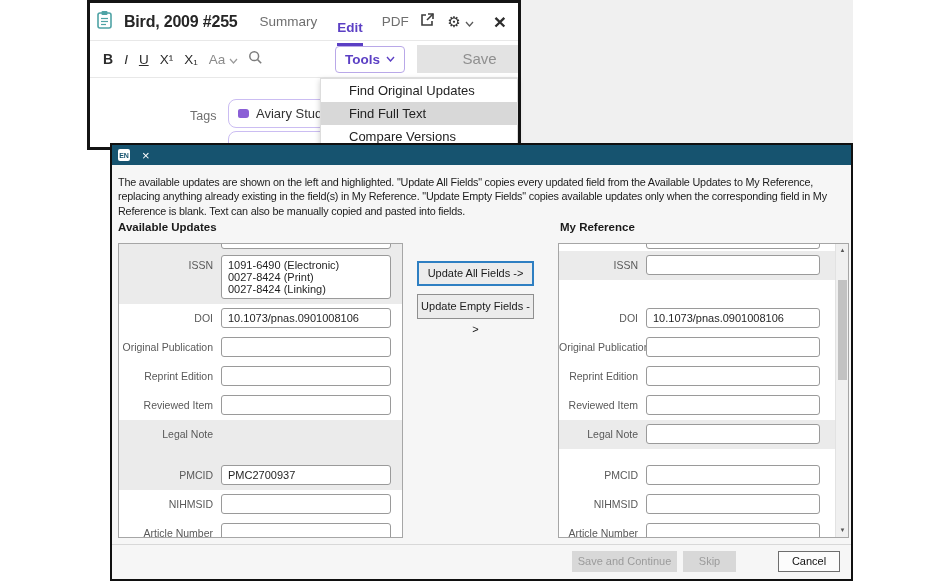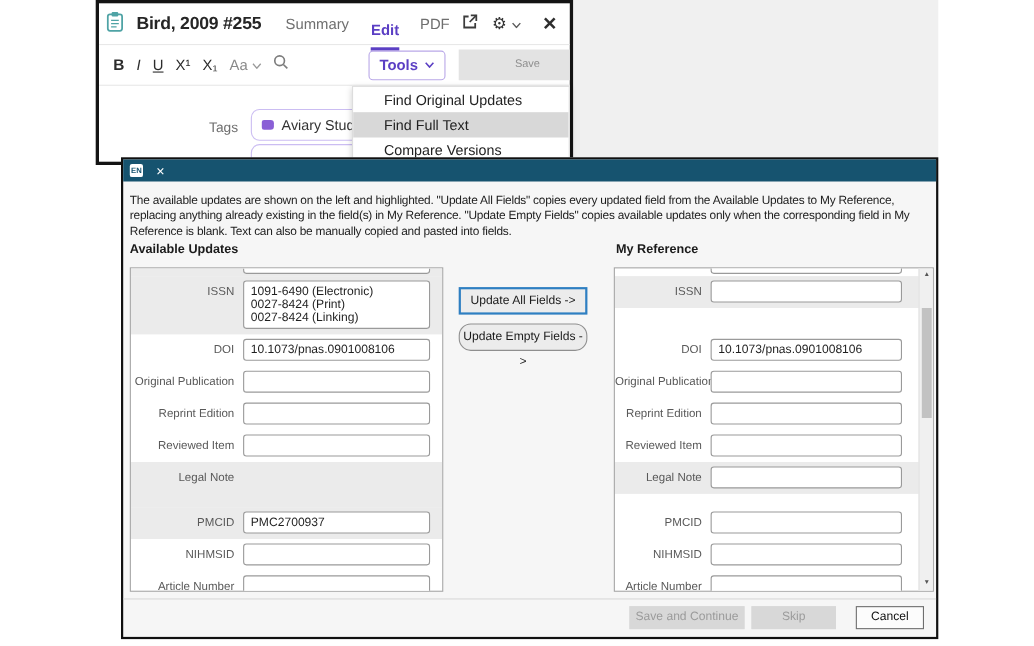--- a/index.html
+++ b/index.html
@@ -29,21 +29,21 @@
   .win-toolbar { display:flex; align-items:center; height:37px; border-bottom:1px solid #e8e8e8;
     padding-left:13px; }
   .fmt { font-size:13.5px; color:#2c2c2c; margin-right:11px; }
   .fmt b { font-size:14px; }
   .fmt-aa { color:#8a8a8a; margin-right:4px; }
   .search-ic { margin:0 0 0 10px; }
   .tools-btn { margin-left:auto; width:70px; height:27px; border:1.5px solid #b9a8e8; border-radius:4px;
     background:#fff; display:flex; align-items:center; justify-content:center; gap:6px;
     color:#5b3fc4; font-weight:bold; font-size:13.5px; }
   .save-btn { margin-left:12px; width:101px; height:28px; background:#e3e3e3; border:none;
-    color:#8f8f8f; font-size:10px; text-align:center; line-height:28px;padding-left:24px; }
+    color:#8f8f8f; font-size:15px; text-align:center; line-height:28px;padding-left:24px; }
 
   .tags-label { left:100px; top:106px; font-size:12.5px; color:#6f6f6f; }
   .tag-pill { left:138px; top:96px; width:117px; height:29px; border:1.5px solid #cbbdf2; border-radius:8px;
     background:#fff; display:flex; align-items:center; padding-left:9px; gap:7px; font-size:13px; color:#333; }
   .tag-glyph { width:11px; height:9px; background:#8a5fd6; border-radius:2px 3px 3px 2px; }
   .tag-pill2 { left:138px; top:128px; width:117px; height:24px; border:1.5px solid #cbbdf2;
     border-radius:8px; background:#fff; }
 
   
   #tools-menu { left:320px; top:78px; width:198px; height:70px; background:#fff; z-index:5;
@@ -92,29 +92,29 @@
     border-left:1px solid #e2e2e2; }
   .scr-arrow { position:absolute; left:0; width:13px; height:13px; font-size:6px; color:#555;
     text-align:center; line-height:13px; }
   .scr-up { top:0; } .scr-down { bottom:0; }
   .scr-thumb { position:absolute; left:2px; top:36px; width:9px; height:100px; background:#c2c2c2; }
 
   
   .mid-btn { left:305px; width:117px; height:25px; background:#ececec; border:1px solid #8f8f8f;
     font-size:11px; color:#1a1a1a; text-align:center; line-height:23px; }
   #btn-update-all { top:116px; border:2px solid #2e7fc2; line-height:21px; }
-  #btn-update-empty { top:149px;border-radius:11px; }
+  #btn-update-empty { top:149px; }
   #btn-edit-ref { top:185px; }
 
   
   .footer-divider { left:0; top:399px; width:739px; height:1px; background:#d8d8d8; }
   .foot-btn { top:406px; height:21px; font-size:11px; text-align:center; line-height:21px; }
   .foot-btn.disabled { background:#d8d8d8; color:#9b9b9b; border:none; }
   #btn-save-continue { left:460px; width:105px; }
-  #btn-skip { left:571px; width:77px; }
+  #btn-skip { left:571px; width:53px; }
   #btn-cancel { left:666px; width:62px; background:#fcfcfc; border:1px solid #6e6e6e; color:#111; line-height:19px; }
 </style>
 </head>
 <body>
 
 <div id="app-bg" class="abs"></div>
 
 <div id="editor-window" class="abs">
   <div class="win-titlebar">
     <span class="clip-icon">

